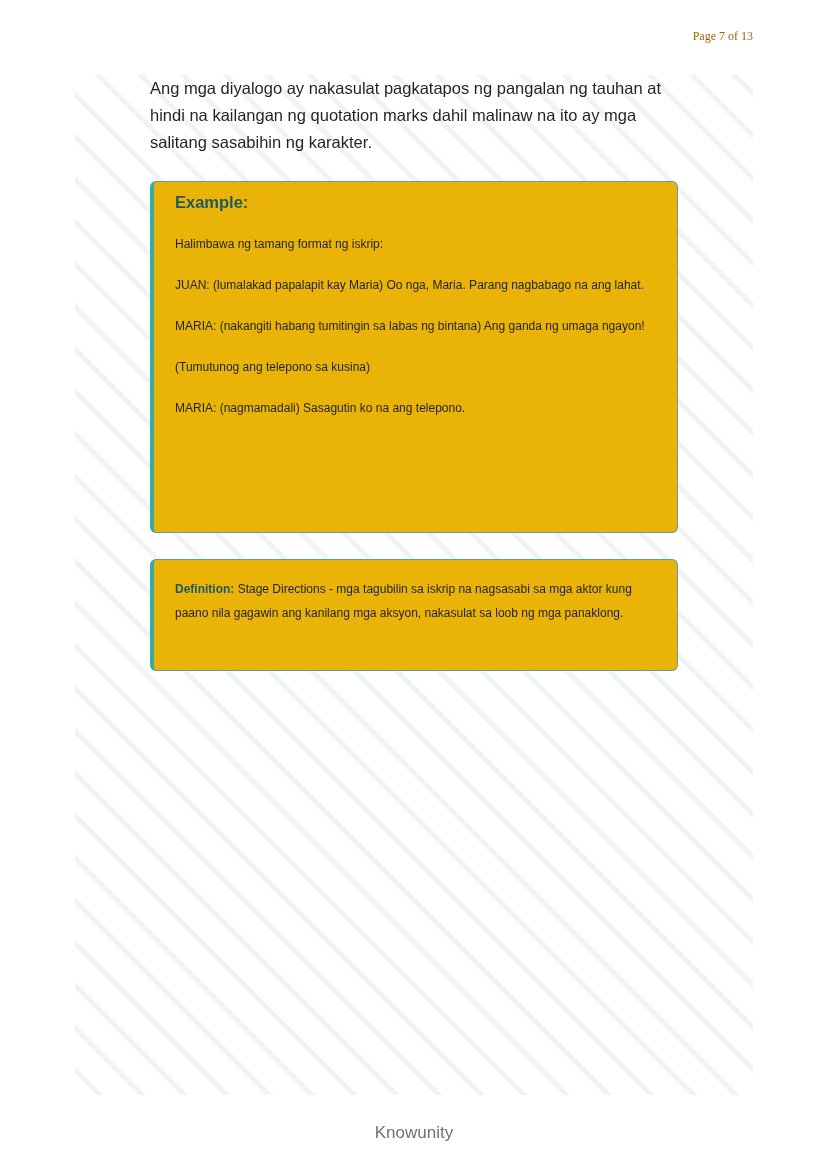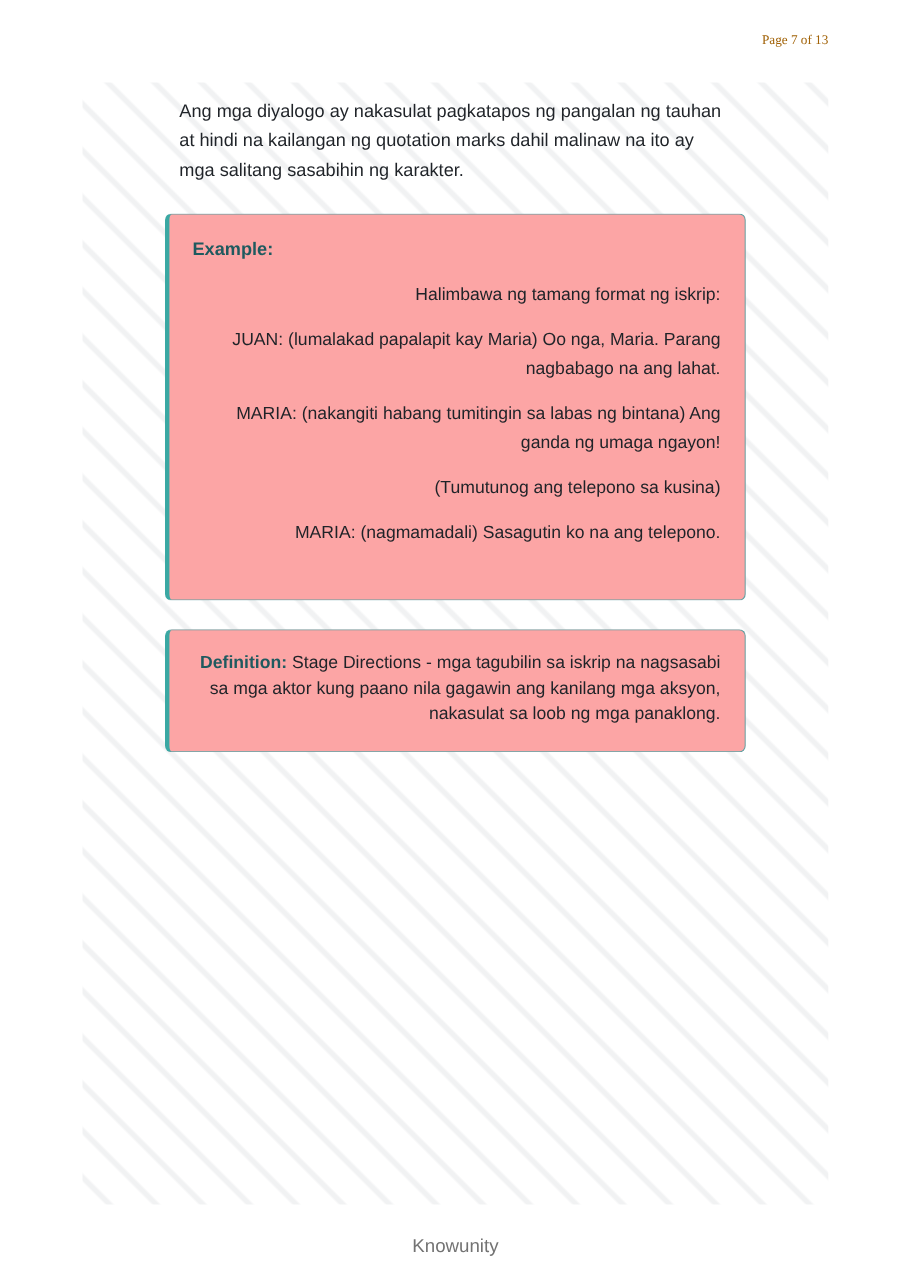--- a/index.html
+++ b/index.html
@@ -39,55 +39,54 @@
         #ffffff 30px
       );
     }
     .content {
       position: absolute;
       left: 150px;
       top: 75px;
       width: 528px;
     }
     .intro {
-      margin: 13px;
+      margin: 0;
       font-size: 16.5px;
       line-height: 27px;
       color: #1f2328;
     }
     .box {
-      background: #fca5a5;
+      background: #eab308;
       border: 1.5px solid #5f9ea0;
       border-left: 4px solid #3aa8a3;
       border-radius: 6px;
-      padding: 20px 22px 20px 21px;
+      padding: 8px 22px 20px 21px;
       box-sizing: border-box;
     }
     .example-box {
       margin-top: 25px;
       height: 352px;
     }
     .definition-box {
       margin-top: 26px;
       height: 112px;
       padding-top: 18px;
     }
     .box-title {
       font-weight: bold;
       color: #1f5a5f;
       font-size: 16.5px;
       line-height: 24px;
       margin: 0 0 17px 0;
     }
     .box p {
       margin: 0 0 15px 0;
-      font-size: 16px;
+      font-size: 12px;
       line-height: 26px;
       color: #1f2328;
-      text-align: right;
     }
     .definition-box p {
       margin: 0;
       line-height: 23.5px;
     }
     .def-label {
       font-weight: bold;
       color: #1f5a5f;
     }
     .footer-brand {

